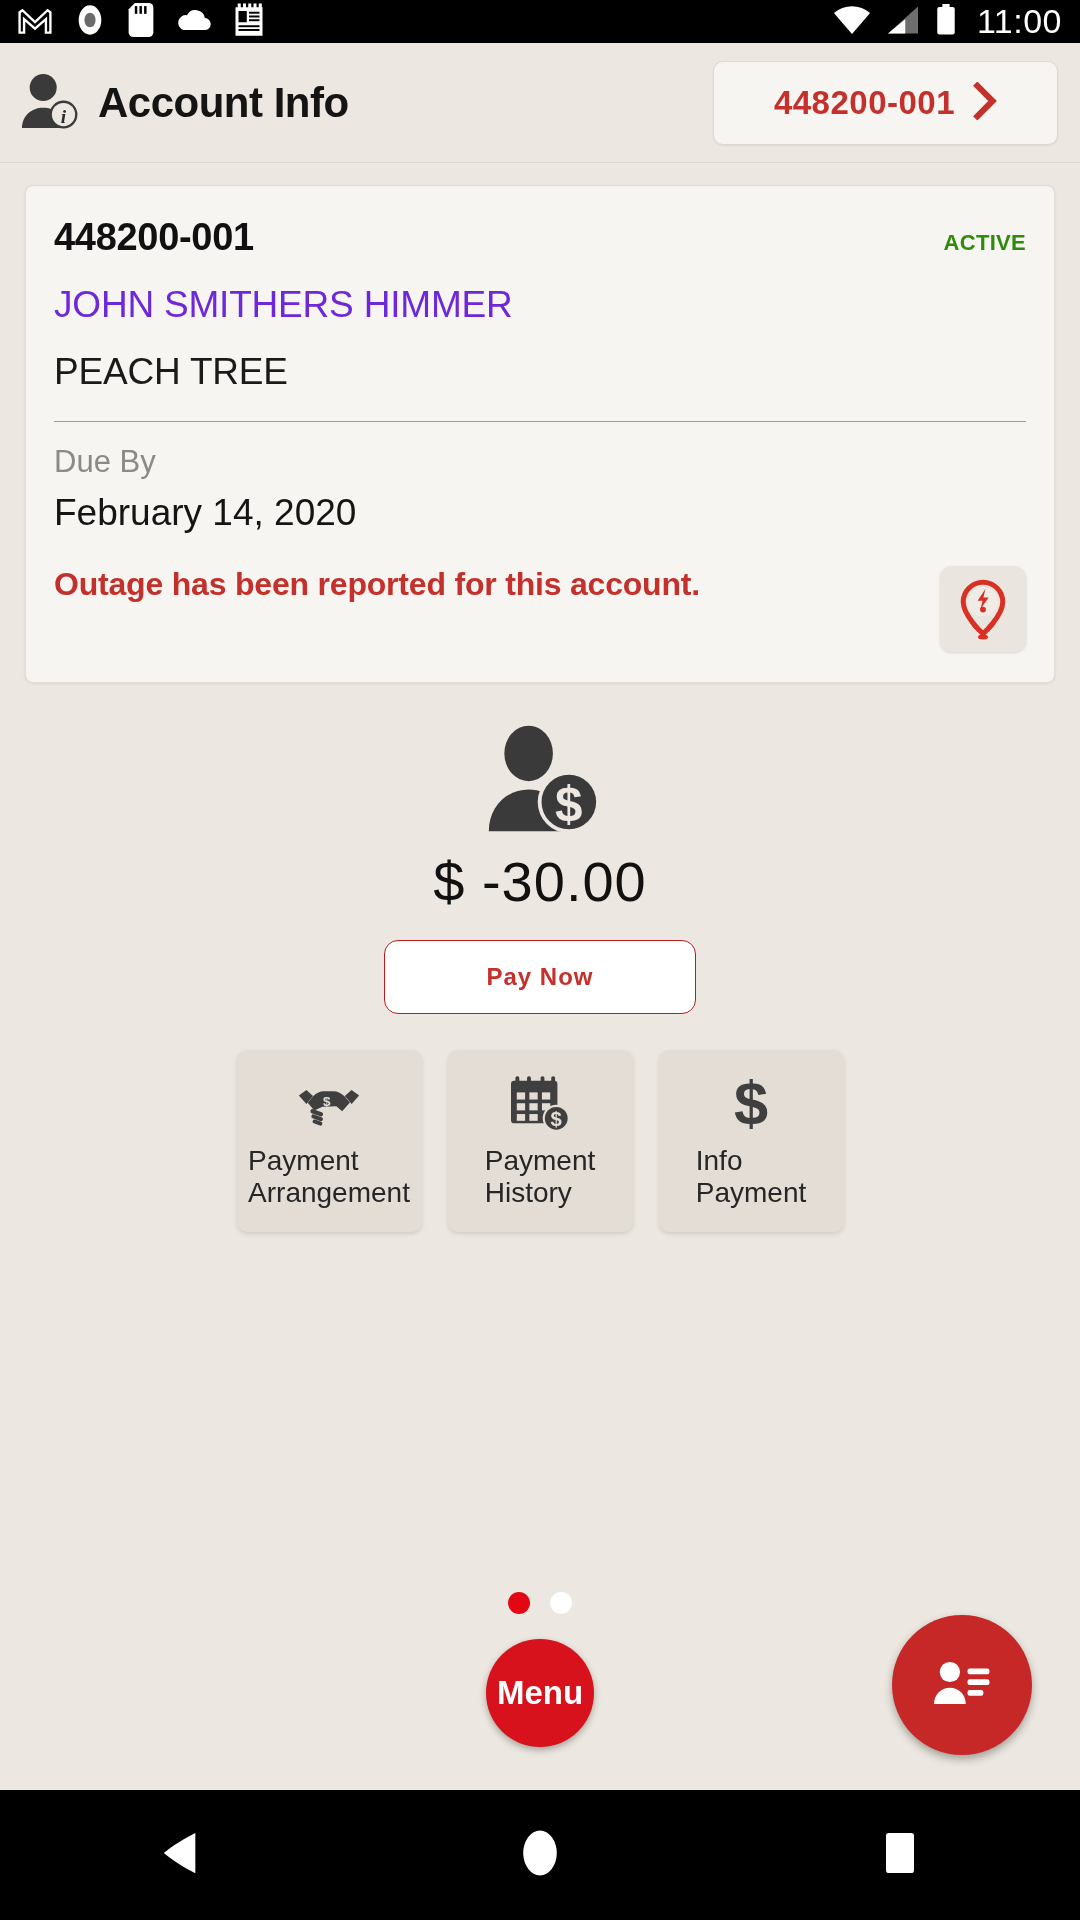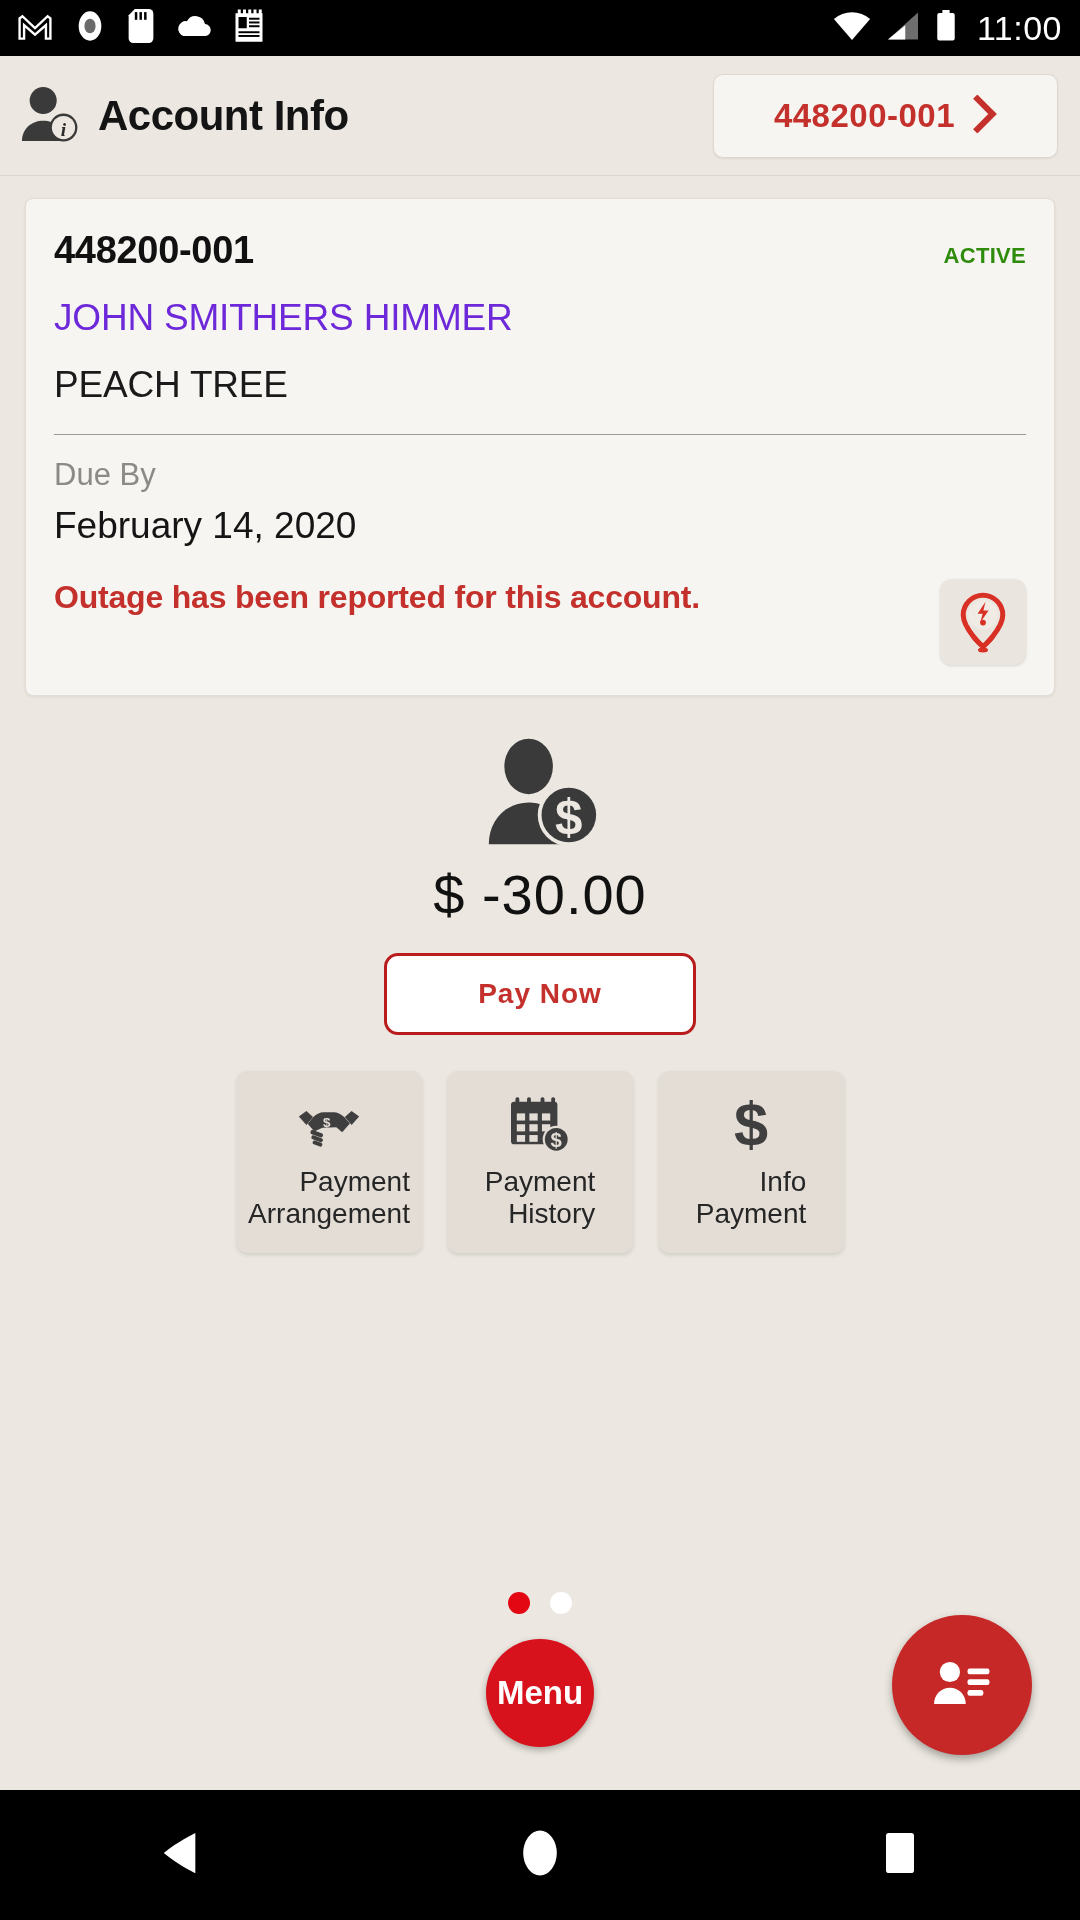--- a/index.html
+++ b/index.html
@@ -11,21 +11,21 @@
   }
 
   body {
     font-family: "Liberation Sans", sans-serif;
     background: #ece8e1;
     position: relative;
   }
 
   
   .status-bar {
-    height: 56px;
+    height: 43px;
     background: #000000;
     display: flex;
     align-items: center;
     padding: 12px 18px;
     position: relative;
     text-align: center;
   }
   .status-left {
     display: flex;
     align-items: center;
@@ -173,27 +173,27 @@
   .balance-amount {
     font-size: 56px;
     color: #111111;
     margin-top: 10px;
     letter-spacing: 1px;
     font-weight: 400;
   }
   .pay-now-btn {
     margin-top: 26px;
     background: #ffffff;
-    border: 3px solid #b91c1c;
+    border: 1px solid #b91c1c;
     border-radius: 14px;
     padding: 22px 0;
     width: 312px;
     text-align: center;
     color: #c4302b;
-    font-size: 28px;
+    font-size: 24px;
     font-weight: bold;
     letter-spacing: 1px;
     cursor: pointer;
   }
 
   
   .tiles {
     margin-top: 36px;
     display: flex;
     justify-content: center;
@@ -214,21 +214,21 @@
   .tile-icon {
     height: 62px;
     display: flex;
     align-items: center;
     justify-content: center;
     margin-bottom: 10px;
   }
   .tile-label {
     font-size: 28px;
     color: #262626;
-    text-align: right;
+    text-align: left;
     line-height: 1.15;
   }
 
   
   .pager-dots {
     position: absolute;
     top: 1592px;
     left: 0;
     right: 0;
     display: flex;

